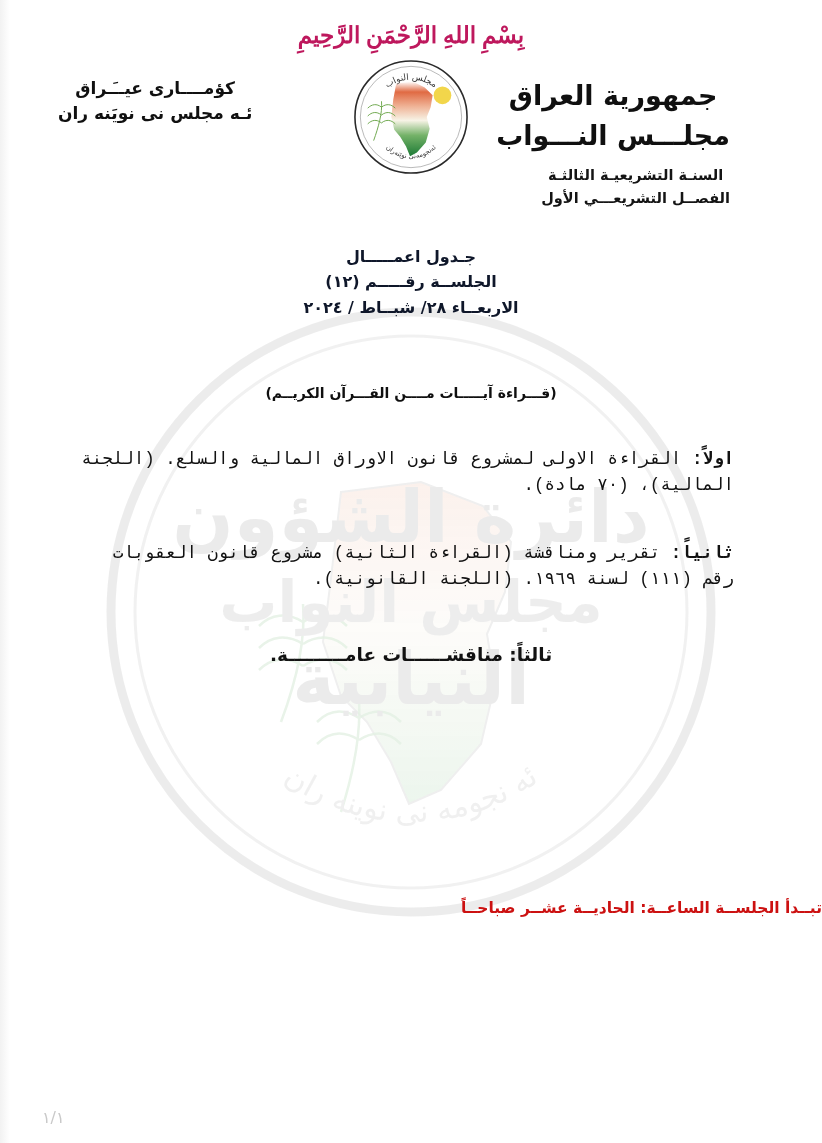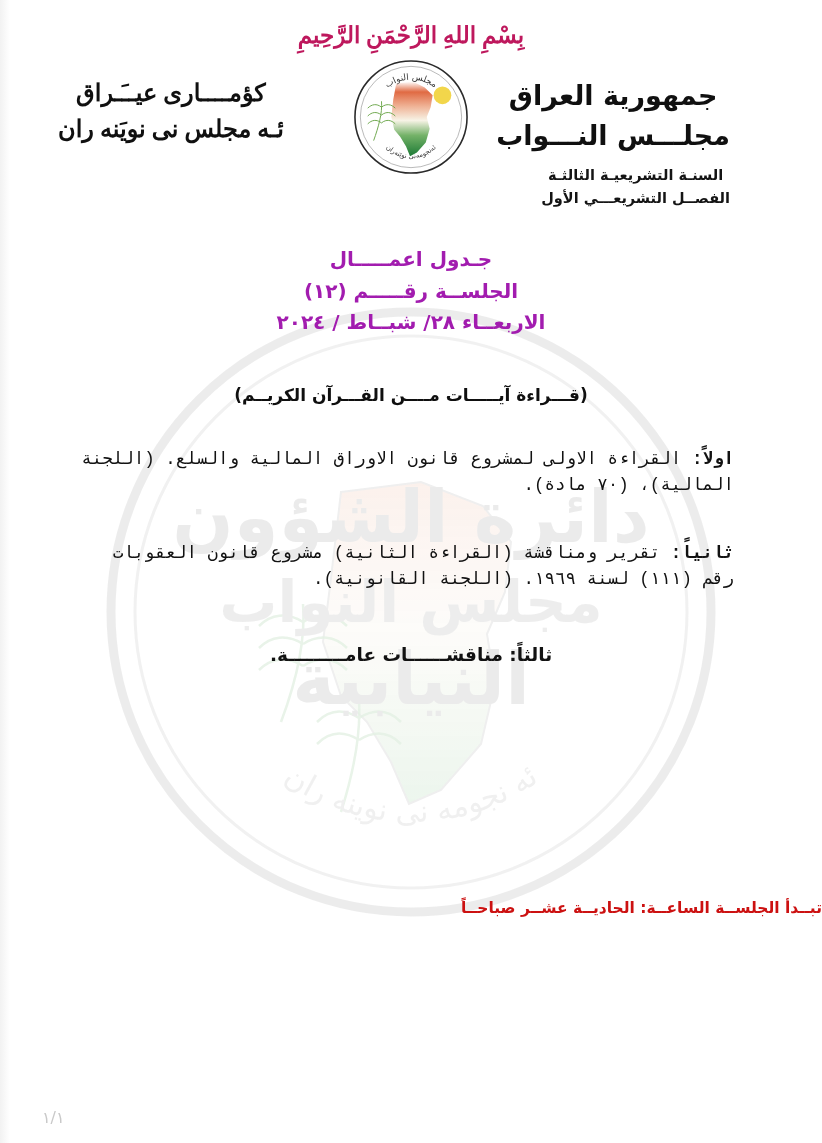--- a/index.html
+++ b/index.html
@@ -79,21 +79,21 @@
     z-index: 3;
   }
   .hdr-line {
     font-family: "DejaVu Sans", "Liberation Sans", sans-serif;
     font-size: 27px;
     font-weight: bold;
     color: #101010;
     line-height: 1.48;
     white-space: nowrap;
   }
-  .hdr-line.kurdish { font-size: 24px; font-family: Liberation Serif, serif; }
+  .hdr-line.kurdish { font-size: 17px; }
 
   .session-meta {
     position: absolute;
     right: 92px;
     top: 164px;
     text-align: center;
     z-index: 3;
   }
   .meta-line {
     font-family: "DejaVu Sans", "Liberation Sans", sans-serif;
@@ -106,41 +106,41 @@
 
   .agenda-title {
     position: absolute;
     left: 0; right: 0;
     top: 244px;
     text-align: center;
     z-index: 3;
   }
   .agenda-line {
     font-family: "DejaVu Sans", "Liberation Sans", sans-serif;
-    font-size: 20px;
-    font-weight: bold;
-    color: #a21caf;
+    font-size: 16px;
+    font-weight: bold;
+    color: #0f172a;
     line-height: 1.58;
     white-space: nowrap;
   }
 
   
   .body-area {
     position: absolute;
     left: 0; right: 0;
     top: 0;
     z-index: 3;
   }
   .quran-line {
     position: absolute;
     left: 0; right: 0;
     top: 385px;
     text-align: center;
     font-family: "DejaVu Sans", "Liberation Sans", sans-serif;
-    font-size: 17px;
+    font-size: 14px;
     font-weight: bold;
     color: #0f0f0f;
     white-space: nowrap;
   }
   .item {
     position: absolute;
     right: 88px;
     left: 72px;
     font-family: Liberation Mono, monospace;
     font-size: 17.5px;

